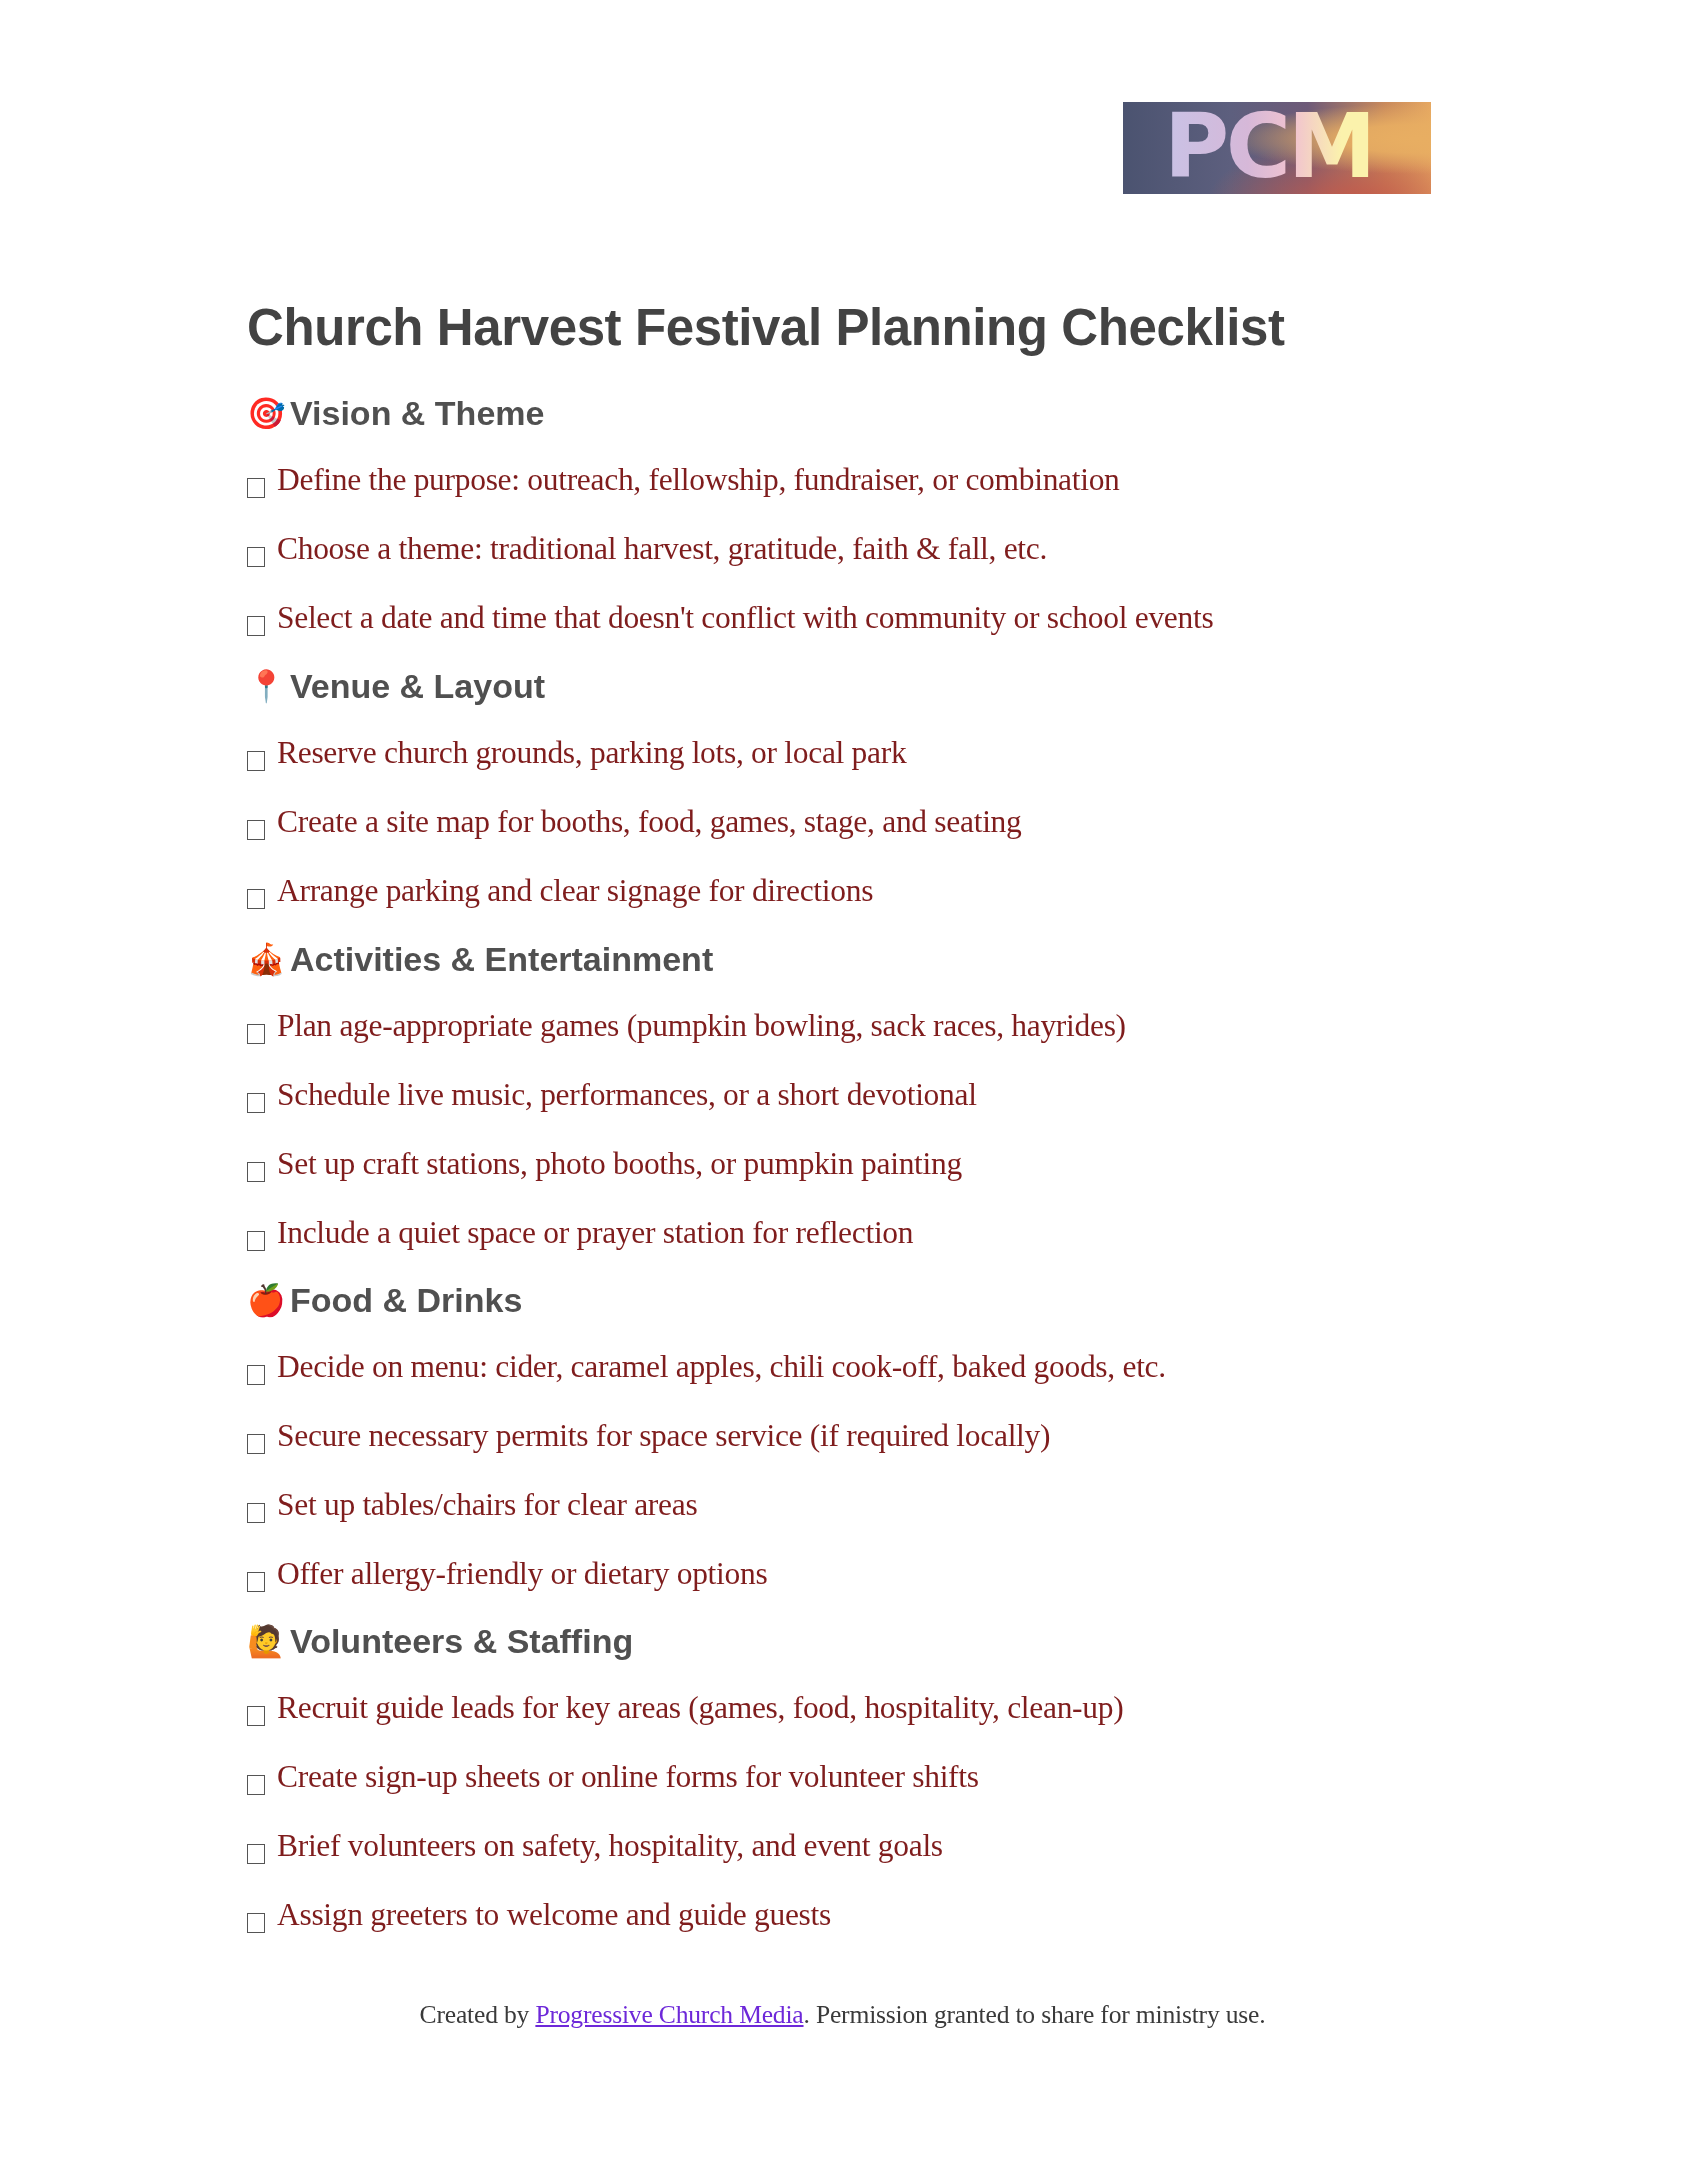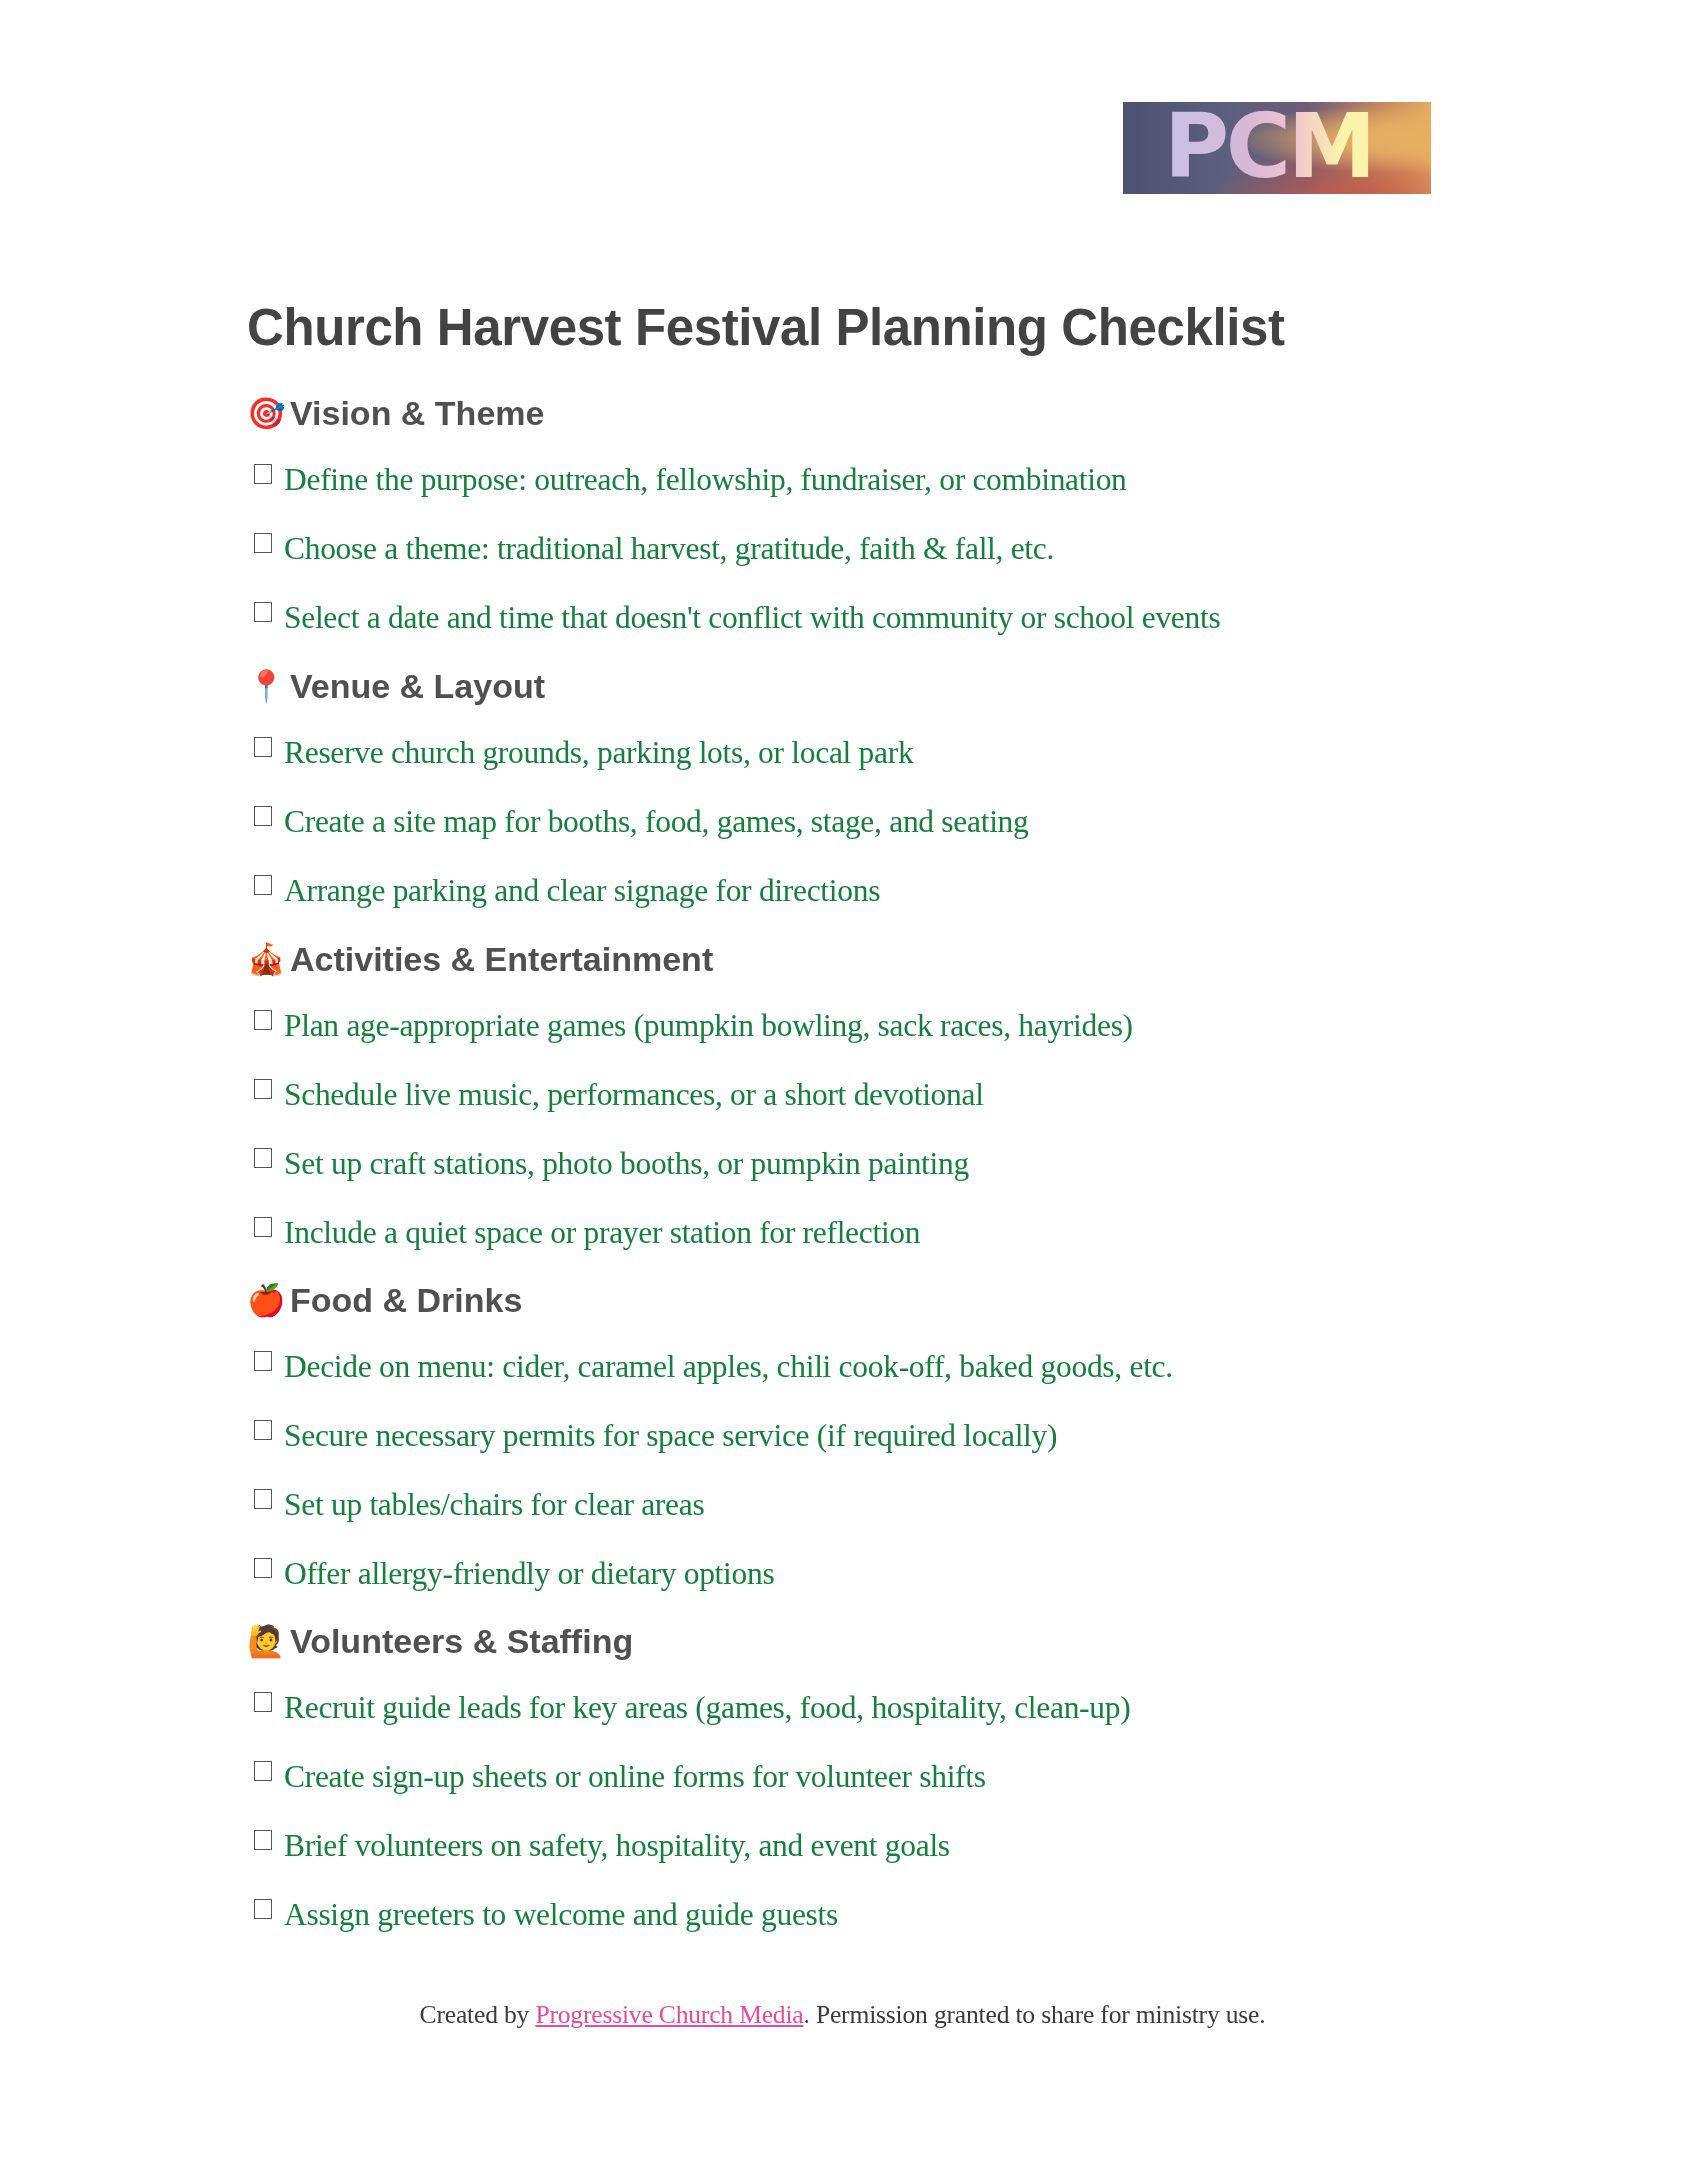--- a/index.html
+++ b/index.html
@@ -8,24 +8,24 @@
     background: radial-gradient(ellipse at 95% 40%, #e8ae62 0%, rgba(232,174,98,0.9) 18%, rgba(232,174,98,0) 45%),
                 radial-gradient(ellipse at 75% 110%, #c45a4a 0%, rgba(196,90,74,0) 45%),
                 linear-gradient(90deg, #4b5370 0%, #5d5f7e 35%, #6e5a78 60%, #c98a5c 85%, #e6a862 100%);
     display:flex; align-items:center; justify-content:center; }
   .logo-text { font-family:"DejaVu Sans", sans-serif; font-weight:bold; font-size:89px; letter-spacing:-3.4px; line-height:1;
     background: linear-gradient(90deg, #c9c2e6 0%, #d6b8d8 40%, #f1c3cf 62%, #fbf2ac 85%);
     -webkit-background-clip:text; background-clip:text; color:transparent; margin-left:-17px; margin-top:-3.4px; }
   .title { position:absolute; left:247px; top:298px; margin:0; font-family:"Liberation Sans", sans-serif; font-weight:bold; font-size:51px; color:#434343; letter-spacing:-0.4px; white-space:nowrap; }
   .heading { position:absolute; left:247px; margin:0; font-family:"Liberation Sans", sans-serif; font-weight:bold; font-size:34px; color:#505050; white-space:nowrap; display:flex; align-items:center; }
   .heading .emoji { font-family:"DejaVu Sans", sans-serif; font-size:31px; width:43px; display:inline-block; font-weight:normal; }
-  .item { position:absolute; left:254px; font-size:31.5px; color:#15803d; white-space:nowrap; display:flex; align-items:flex-start; letter-spacing:-0.3px; }
+  .item { position:absolute; left:247px; font-size:31.5px; color:#7f1d1d; white-space:nowrap; display:flex; align-items:flex-end; letter-spacing:-0.3px; }
   .box { display:inline-block; width:18px; height:20.4px; border:1.7px solid #555; margin-right:12px; margin-top:1.7px; box-sizing:border-box; }
   .footer { position:absolute; left:0; width:100%; top:2000px; text-align:center; font-size:25.6px; color:#3a3a3a; letter-spacing:-0.2px; }
-  .footer a { color:#ec4899; text-decoration:underline; }
+  .footer a { color:#6d28d9; text-decoration:underline; }
 </style>
 </head>
 <body>
 
 <div class="logo">
   <span class="logo-text">PCM</span>
 </div>
 
 <h1 class="title">Church Harvest Festival Planning Checklist</h1>
 

